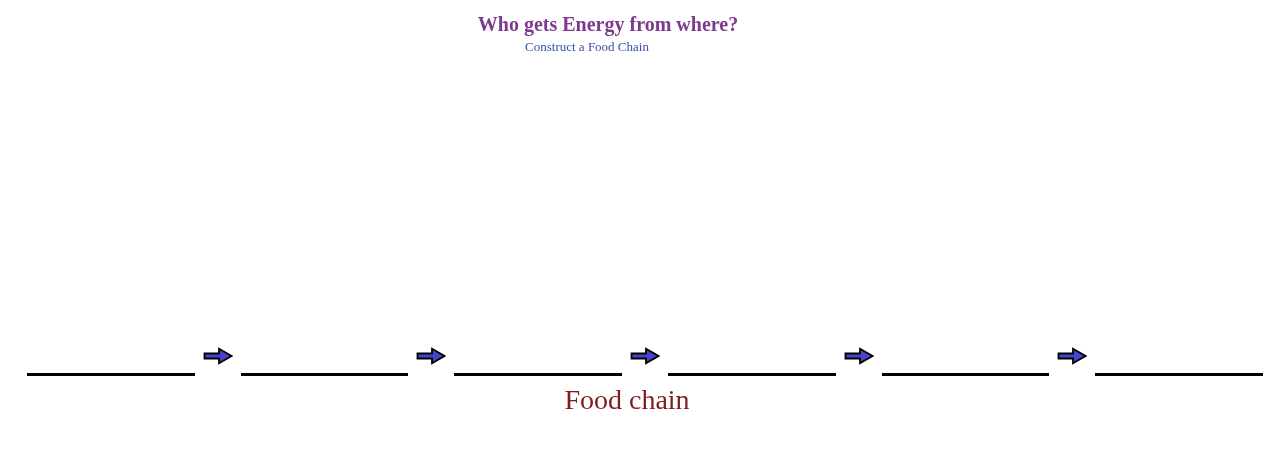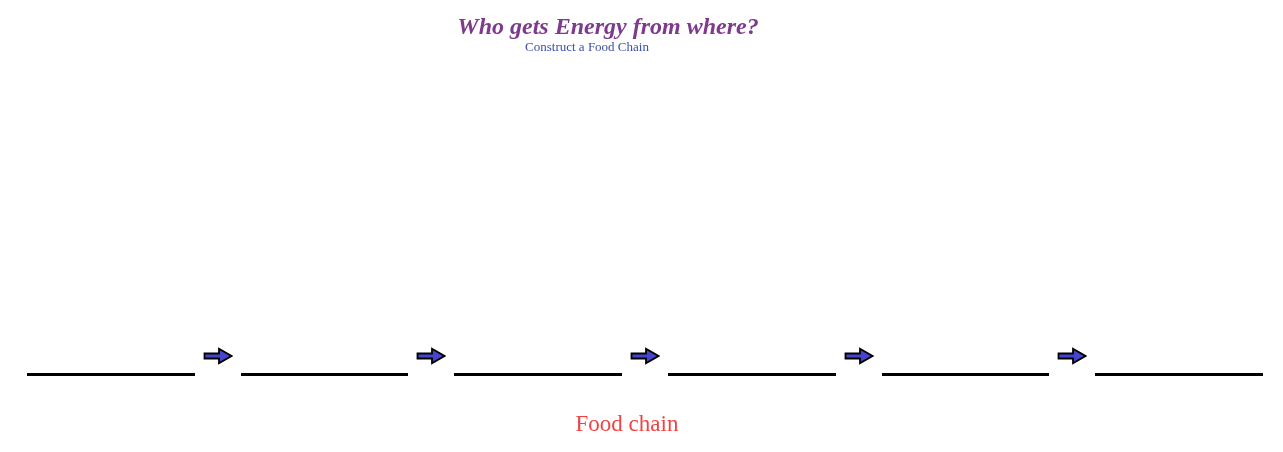--- a/index.html
+++ b/index.html
@@ -21,25 +21,24 @@
     position: relative;
     width: 1283px;
     height: 452px;
     background: #ffffff;
   }
   .title {
     position: absolute;
     top: 13px;
     left: 608px;
     transform: translateX(-50%);
-    font-size: 24px;
+    font-size: 20px;
     font-weight: bold;
     color: var(--title-color);
     white-space: nowrap;
-    font-style: italic;
   }
   .subtitle {
     position: absolute;
     top: 39px;
     left: 587px;
     transform: translateX(-50%);
     font-size: 13px;
     color: var(--subtitle-color);
     white-space: nowrap;
   }
@@ -62,25 +61,25 @@
   }
   .arrow {
     flex: 0 0 auto;
     display: inline-flex;
     margin-bottom: 11px;
     line-height: 0;
   }
   .arrow svg { display: block; }
   .chain-label {
     position: absolute;
-    top: 411px;
+    top: 384px;
     left: 627px;
     transform: translateX(-50%);
-    font-size: 23px;
-    color: #ef4444;
+    font-size: 28px;
+    color: #7f1d1d;
     white-space: nowrap;
   }
 </style>
 </head>
 <body>
 
 <div class="page">
 
   <div class="title">Who gets Energy from where?</div>
 

